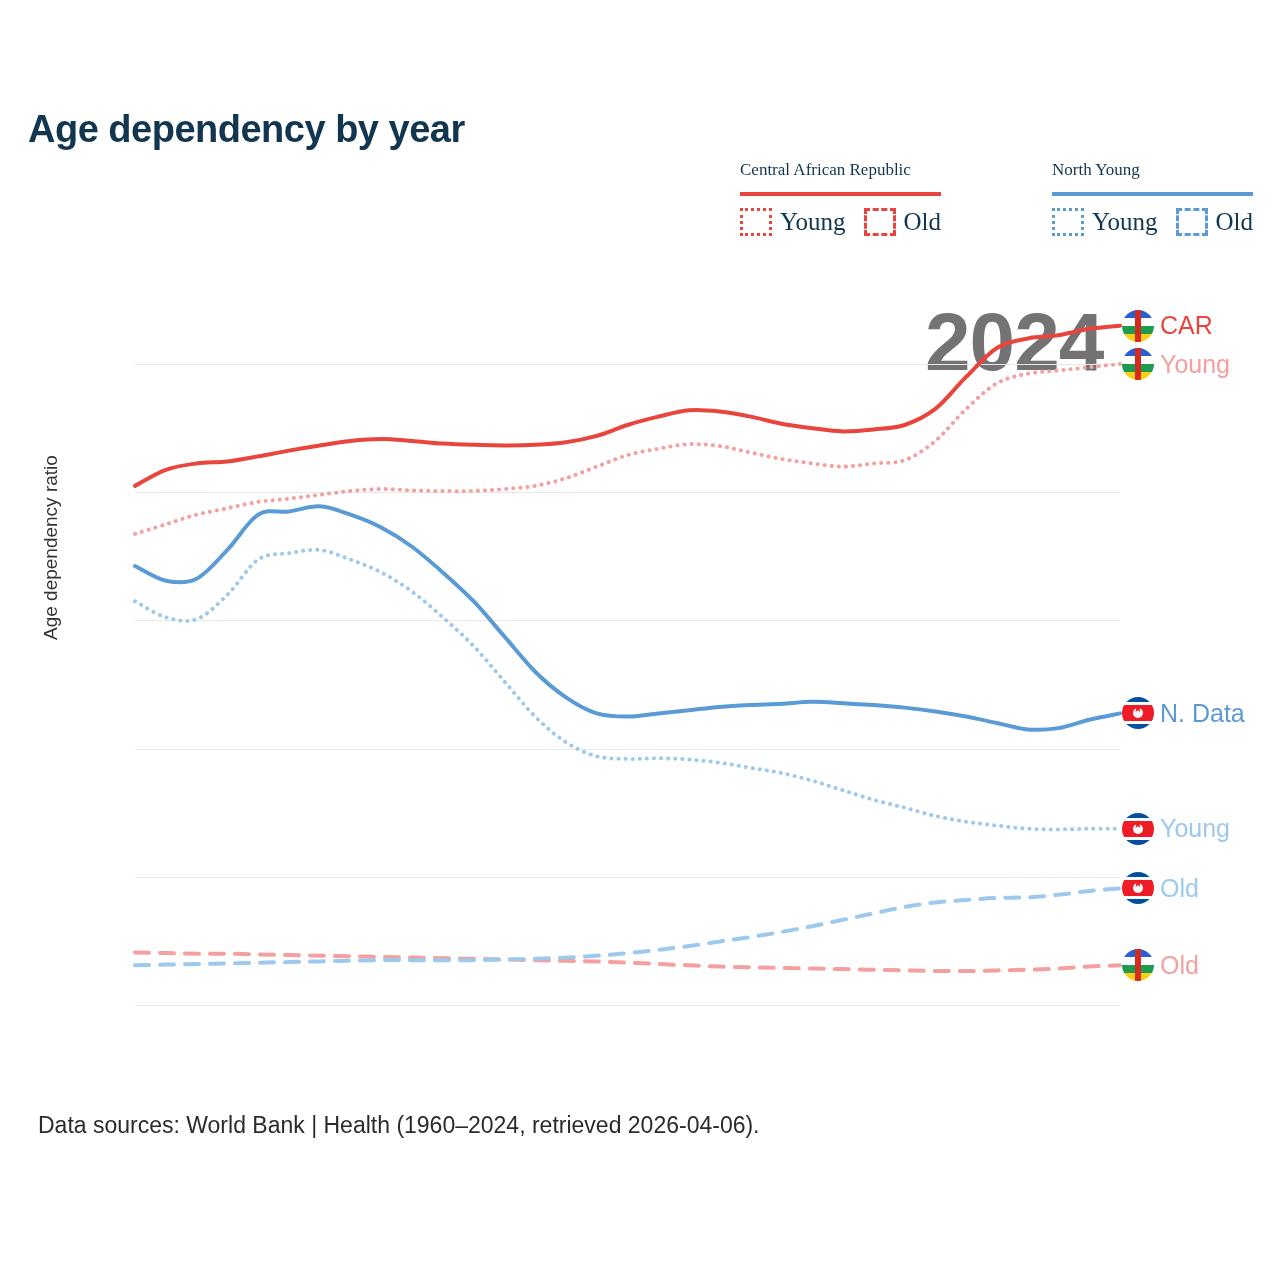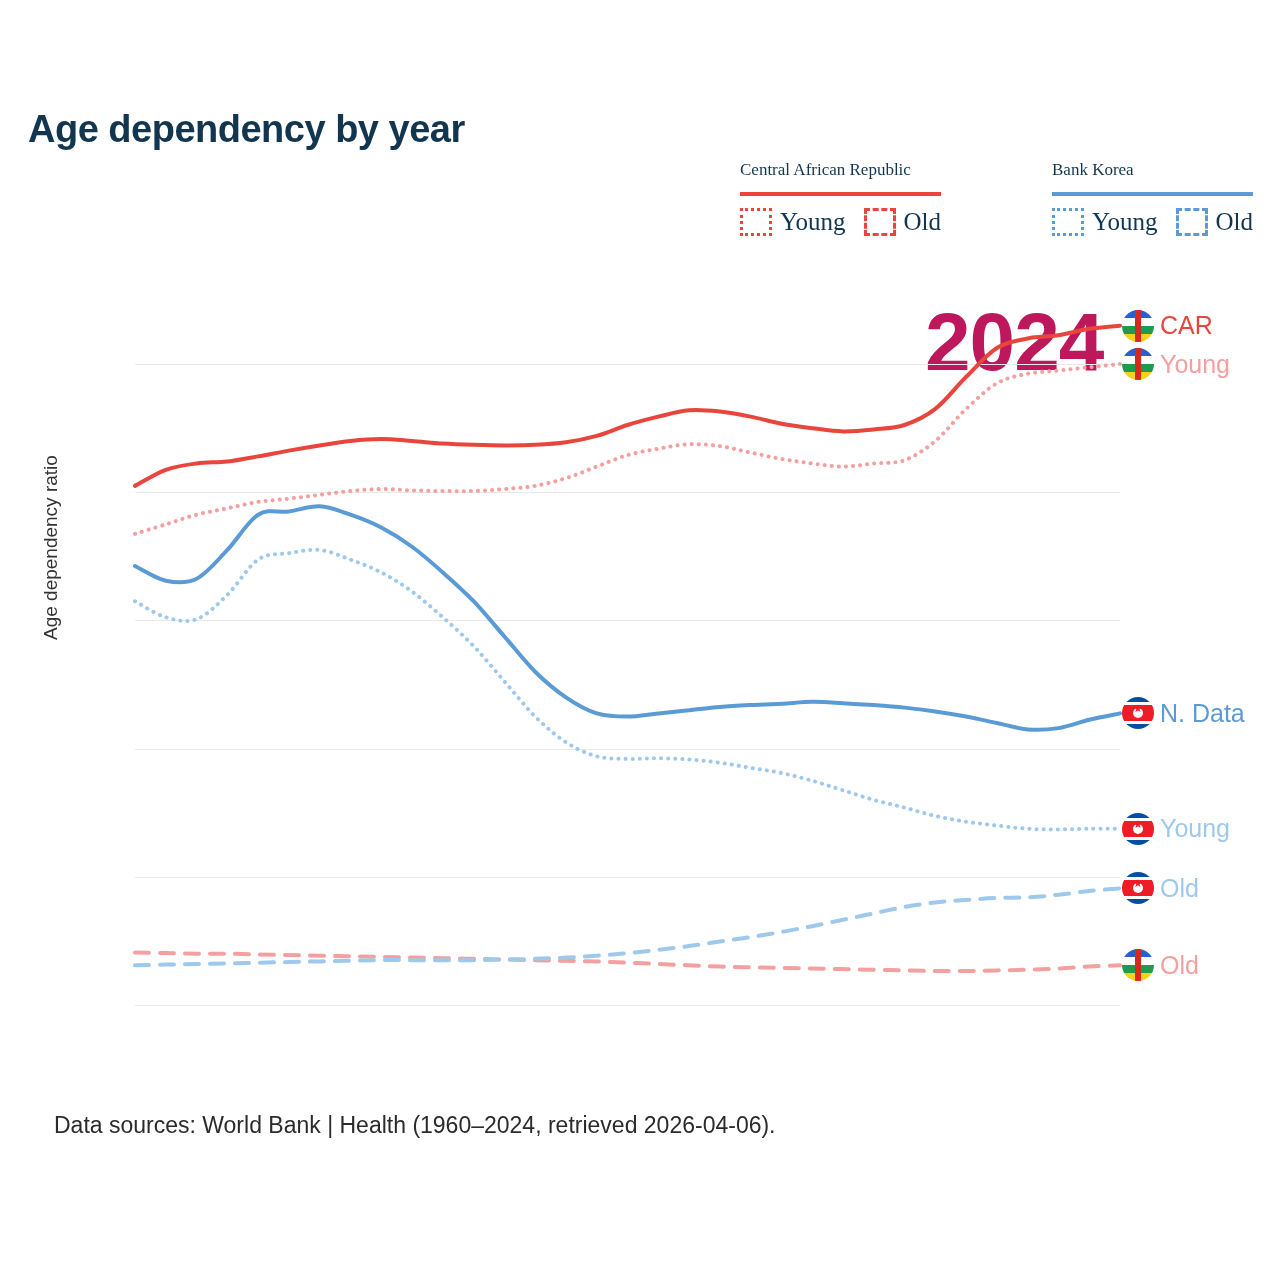--- a/index.html
+++ b/index.html
@@ -87,21 +87,21 @@
     font-size: 19px;
     color: #333;
     white-space: nowrap;
   }
   #year-watermark {
     position: absolute;
     left: 925px;
     top: 295px;
     font-size: 82px;
     font-weight: bold;
-    color: #be185d;
+    color: #737373;
     letter-spacing: -1px;
   }
   svg#chart-svg {
     position: absolute;
     left: 0;
     top: 0;
     overflow: visible;
   }
   
   .end-marker {
@@ -158,21 +158,20 @@
     line-height: 15px;
   }
   
   #footer {
     position: absolute;
     left: 38px;
     top: 1105px;
     font-size: 23px;
     color: #2b2b2b;
     line-height: 40px;
-    margin-left: 16px;
   }
 </style>
 </head>
 <body>
 
 <div id="page-title">Age dependency by year</div>
 
 <div id="legend">
   <div class="legend-group" style="left:0px;">
     <div class="legend-country">Central African Republic</div>
@@ -183,21 +182,21 @@
         <span class="legend-label">Young</span>
       </div>
       <div class="legend-item">
         <span class="swatch sw-dash-red"></span>
         <span class="legend-label">Old</span>
       </div>
     </div>
   </div>
 
   <div class="legend-group" style="left:312px;">
-    <div class="legend-country">Bank Korea</div>
+    <div class="legend-country">North Young</div>
     <div class="legend-underline" style="background:#5b9bd5;"></div>
     <div class="legend-items">
       <div class="legend-item">
         <span class="swatch sw-dot-blue"></span>
         <span class="legend-label">Young</span>
       </div>
       <div class="legend-item">
         <span class="swatch sw-dash-blue"></span>
         <span class="legend-label">Old</span>
       </div>

